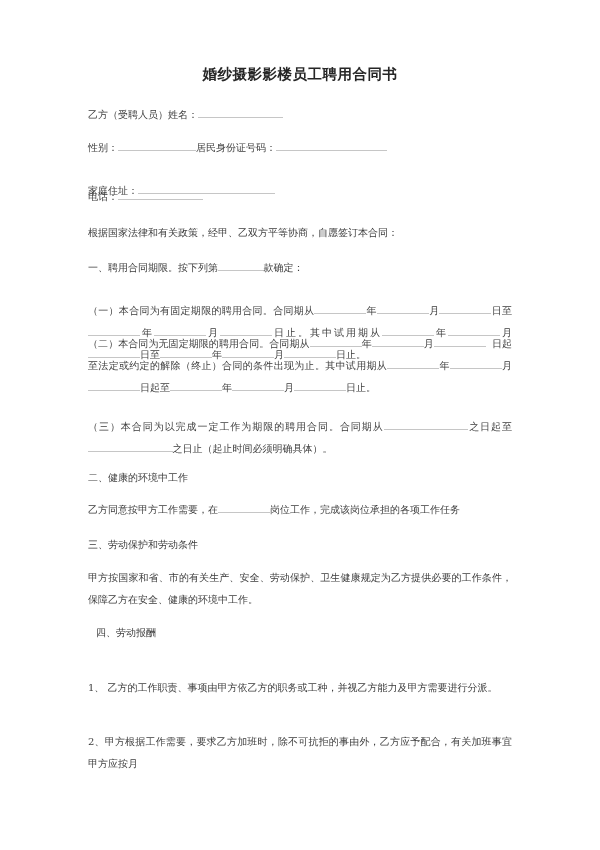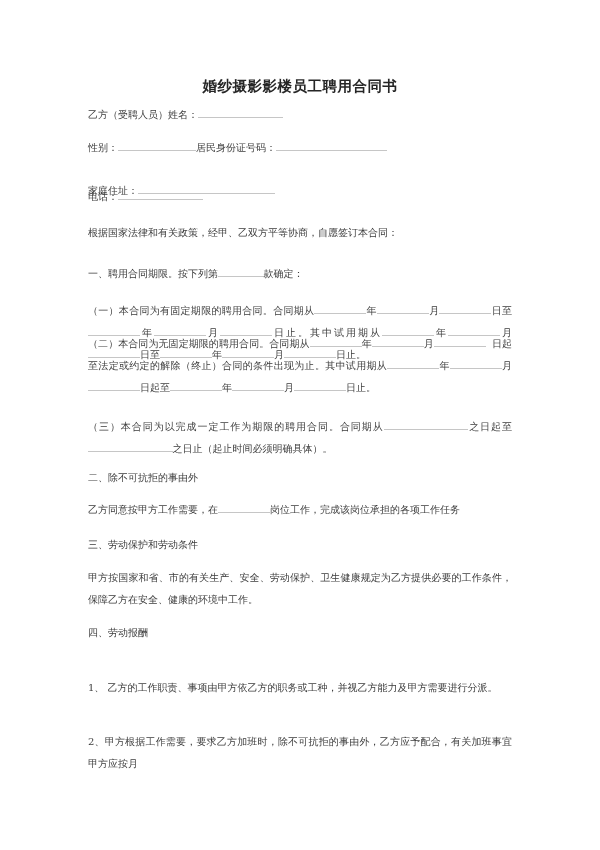--- a/index.html
+++ b/index.html
@@ -36,55 +36,55 @@
     text-align: justify;
     letter-spacing: 0px;
   }
   .blank {
     display: inline-block;
     height: 10px;
     border-bottom: 1px solid #c6c6c6;
     vertical-align: baseline;
   }
   
-  .t-title { top: 66px; margin-top: 8px; }
+  .t-title { top: 54px; margin-top: 8px; }
   .t-p0  { top: 104px; }
   .t-p1  { top: 137px; }
   .t-p2  { top: 172px; margin-top: 8px; }
   .t-p3  { top: 186px; }
   .t-p4  { top: 222px; }
-  .t-p5  { top: 263px; }
+  .t-p5  { top: 257px; }
   .t-p6  { top: 300px; }
   .t-p7  { top: 334px; font-family: Liberation Mono, monospace; }
   .t-p8  { top: 416px; }
   .t-p9  { top: 467px; }
   .t-p10 { top: 499px; }
   .t-p11 { top: 534px; }
   .t-p12 { top: 567px; }
-  .t-p13 { top: 622px; }
+  .t-p13 { top: 622px; margin-left: 8px; }
   .t-p14 { top: 677px; }
   .t-p15 { top: 731px; }
 </style>
 </head>
 <body>
 
 <div id="page">
 
   <h1 class="doc-title t-title">婚纱摄影影楼员工聘用合同书</h1>
 
   <div class="para rich t-p0">乙方（受聘人员）姓名：<span class="blank" style="width:84.5px"></span></div>
   <div class="para rich t-p1">性别：<span class="blank" style="width:78.0px"></span>居民身份证号码：<span class="blank" style="width:110.5px"></span></div>
   <div class="para rich t-p2">家庭住址：<span class="blank" style="width:136.5px"></span></div>
   <div class="para rich t-p3">电话：<span class="blank" style="width:84.5px"></span></div>
   <div class="para rich t-p4">根据国家法律和有关政策，经甲、乙双方平等协商，自愿签订本合同：</div>
   <div class="para rich t-p5">一、聘用合同期限。按下列第<span class="blank" style="width:45.5px"></span>款确定：</div>
   <div class="para rich t-p6">（一）本合同为有固定期限的聘用合同。合同期从<span class="blank" style="width:52.0px"></span>年<span class="blank" style="width:52.0px"></span>月<span class="blank" style="width:52.0px"></span>日至<span class="blank" style="width:52.0px"></span>年<span class="blank" style="width:52.0px"></span>月<span class="blank" style="width:52.0px"></span>日止。其中试用期从<span class="blank" style="width:52.0px"></span>年<span class="blank" style="width:52.0px"></span>月<span class="blank" style="width:52.0px"></span>日至<span class="blank" style="width:52.0px"></span>年<span class="blank" style="width:52.0px"></span>月<span class="blank" style="width:52.0px"></span>日止。</div>
   <div class="para rich t-p7">（二）本合同为无固定期限的聘用合同。合同期从<span class="blank" style="width:52.0px"></span>年<span class="blank" style="width:52.0px"></span>月<span class="blank" style="width:52.0px"></span> 日起至法定或约定的解除（终止）合同的条件出现为止。其中试用期从<span class="blank" style="width:52.0px"></span>年<span class="blank" style="width:52.0px"></span>月<span class="blank" style="width:52.0px"></span>日起至<span class="blank" style="width:52.0px"></span>年<span class="blank" style="width:52.0px"></span>月<span class="blank" style="width:52.0px"></span>日止。</div>
   <div class="para rich t-p8">（三）本合同为以完成一定工作为期限的聘用合同。合同期从<span class="blank" style="width:84.5px"></span>之日起至<span class="blank" style="width:84.5px"></span>之日止（起止时间必须明确具体）。</div>
-  <div class="para rich t-p9">二、除不可抗拒的事由外</div>
+  <div class="para rich t-p9">二、健康的环境中工作</div>
   <div class="para rich t-p10">乙方同意按甲方工作需要，在<span class="blank" style="width:52.0px"></span>岗位工作，完成该岗位承担的各项工作任务</div>
   <div class="para rich t-p11">三、劳动保护和劳动条件</div>
   <div class="para rich t-p12">甲方按国家和省、市的有关生产、安全、劳动保护、卫生健康规定为乙方提供必要的工作条件，保障乙方在安全、健康的环境中工作。</div>
   <div class="para rich t-p13">四、劳动报酬</div>
   <div class="para rich t-p14">1、  乙方的工作职责、事项由甲方依乙方的职务或工种，并视乙方能力及甲方需要进行分派。</div>
   <div class="para rich t-p15">2、甲方根据工作需要，要求乙方加班时，除不可抗拒的事由外，乙方应予配合，有关加班事宜甲方应按月</div>
 
 </div>
 
 </body></html>

